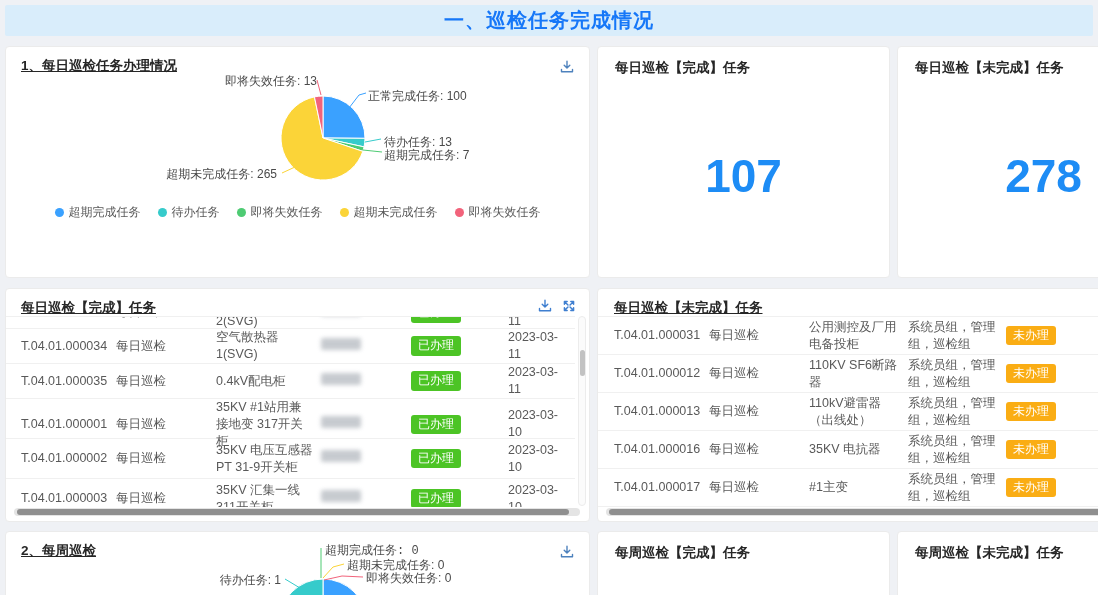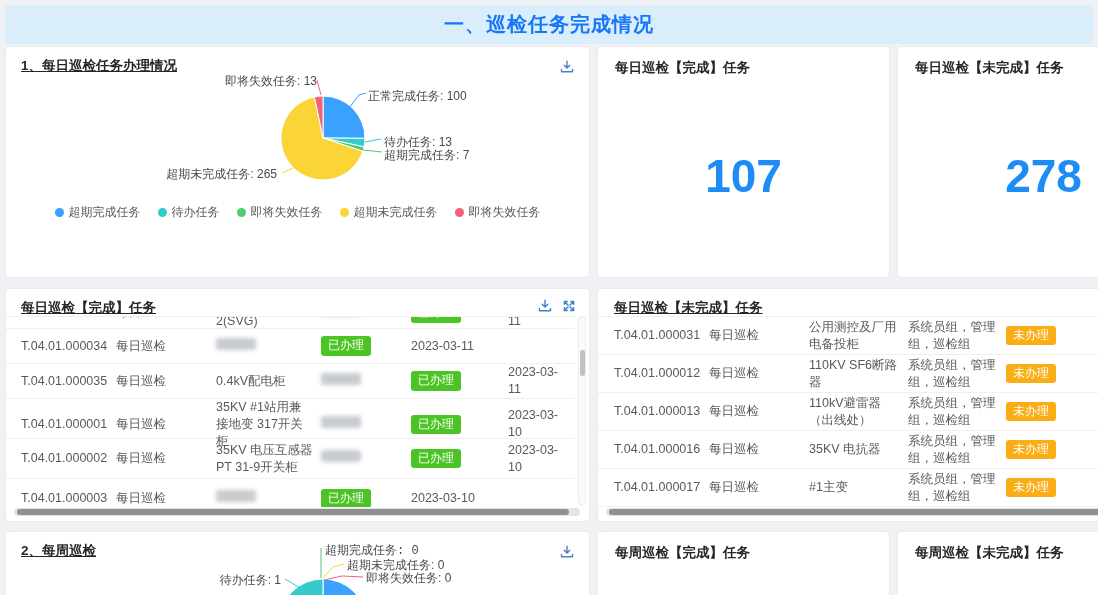--- a/index.html
+++ b/index.html
@@ -1,19 +1,19 @@
 <!DOCTYPE html>
 <html><head>
 <meta charset="utf-8">
 <style>
   * { margin:0; padding:0; box-sizing:border-box; }
   html,body { width:1098px; height:595px; overflow:hidden; }
   body { position:relative; background:#eff1f5; font-family:"Liberation Sans","DejaVu Sans",sans-serif; }
 
-  .hdr-band { position:absolute; left:5px; top:5px; width:1088px; height:39px;
+  .hdr-band { position:absolute; left:5px; top:5px; width:1088px; height:31px;
     background:#d9edfb; border-radius:2px; display:flex; align-items:center; justify-content:center; }
   .hdr-band h1 { font-size:20px; font-weight:bold; color:#1677f8; letter-spacing:1px; }
 
   .panel { position:absolute; background:#fff; border:1px solid #ebebeb; border-radius:4px; overflow:hidden; }
   #p-daily-pie   { left:5px;   top:46px;  width:585px; height:232px; }
   #p-daily-done  { left:597px; top:46px;  width:293px; height:232px; }
   #p-daily-undone{ left:897px; top:46px;  width:293px; height:232px; }
   #p-table-done  { left:5px;   top:288px; width:585px; height:234px; }
   #p-table-undone{ left:597px; top:288px; width:593px; height:234px; }
   #p-weekly-pie  { left:5px;   top:531px; width:585px; height:110px; }
@@ -149,20 +149,21 @@
         <div class="tcell">T.04.01.000033</div>
         <div class="tcell">每日巡检</div>
         <div class="tcell">空气散热器2(SVG)</div>
         <div class="tcell"><span class="blur-block"></span></div>
         <div class="tcell"><span class="badge" style="background: rgb(76, 196, 37);">已办理</span></div>
         <div class="tcell">2023-03-11</div>
       </div>
       <div class="trow done h1">
         <div class="tcell">T.04.01.000034</div>
         <div class="tcell">每日巡检</div>
+        <div class="tcell">空气散热器1(SVG)</div>
         <div class="tcell"><span class="blur-block"></span></div>
         <div class="tcell"><span class="badge" style="background: rgb(76, 196, 37);">已办理</span></div>
         <div class="tcell">2023-03-11</div>
       </div>
       <div class="trow done h1">
         <div class="tcell">T.04.01.000035</div>
         <div class="tcell">每日巡检</div>
         <div class="tcell">0.4kV配电柜</div>
         <div class="tcell"><span class="blur-block"></span></div>
         <div class="tcell"><span class="badge" style="background: rgb(76, 196, 37);">已办理</span></div>
@@ -180,20 +181,21 @@
         <div class="tcell">T.04.01.000002</div>
         <div class="tcell">每日巡检</div>
         <div class="tcell">35KV 电压互感器 PT 31-9开关柜</div>
         <div class="tcell"><span class="blur-block"></span></div>
         <div class="tcell"><span class="badge" style="background: rgb(76, 196, 37);">已办理</span></div>
         <div class="tcell">2023-03-10</div>
       </div>
       <div class="trow done h2">
         <div class="tcell">T.04.01.000003</div>
         <div class="tcell">每日巡检</div>
+        <div class="tcell">35KV 汇集一线 311开关柜</div>
         <div class="tcell"><span class="blur-block"></span></div>
         <div class="tcell"><span class="badge" style="background: rgb(76, 196, 37);">已办理</span></div>
         <div class="tcell">2023-03-10</div>
       </div>
     </div>
   <div class="vscroll">
       <div class="thumb"></div>
     </div>
   <div class="hscroll">
       <div class="thumb"></div>

